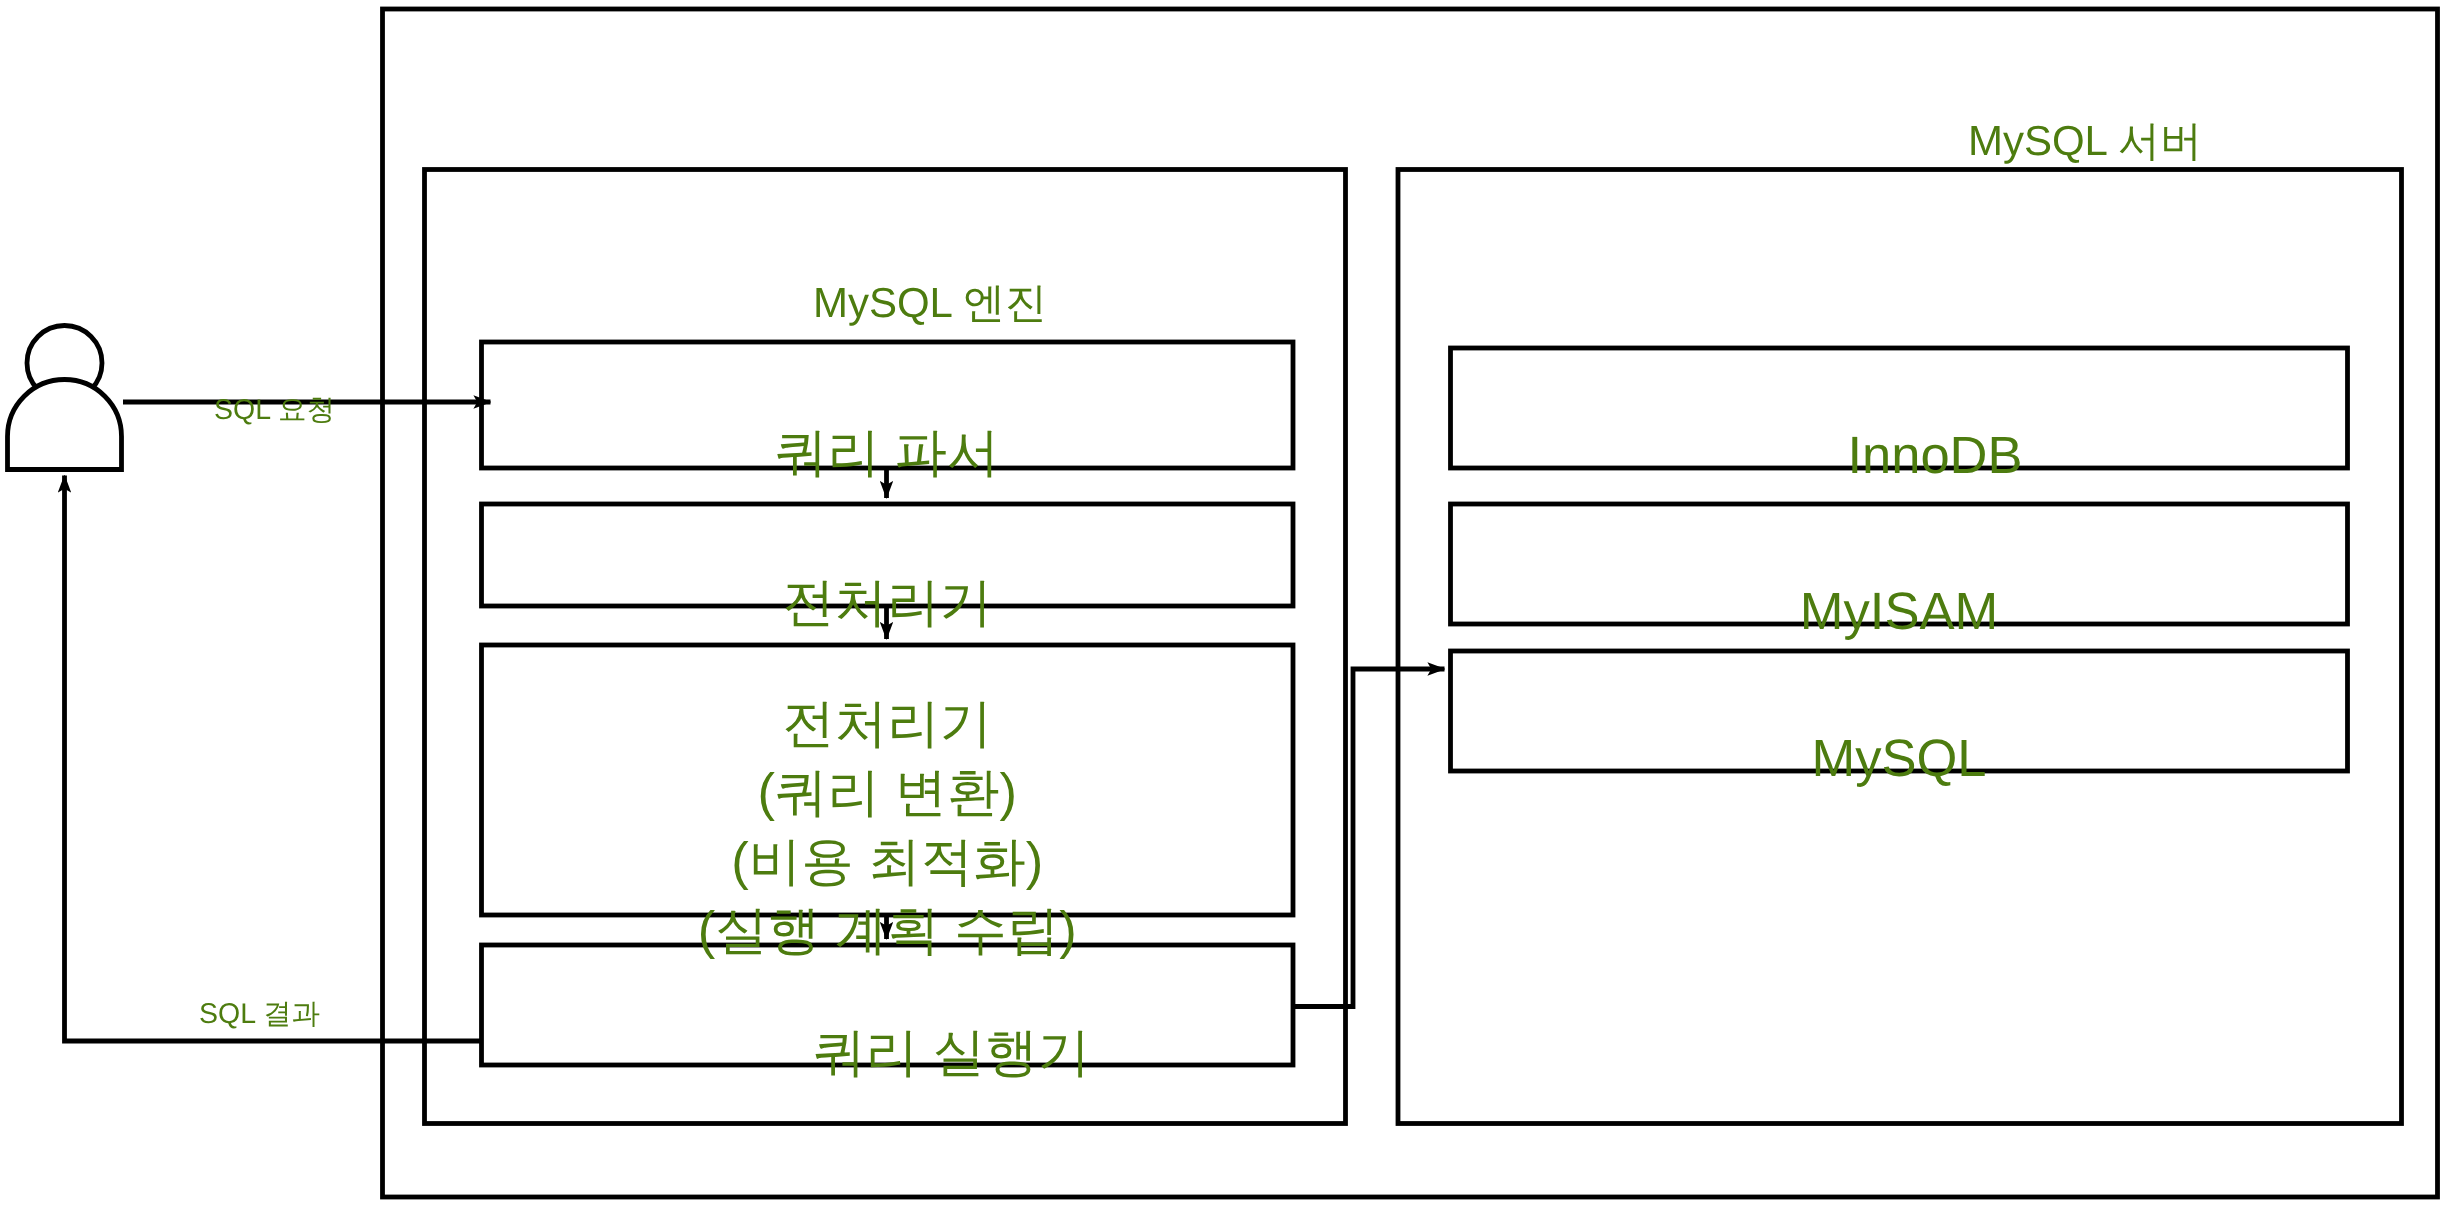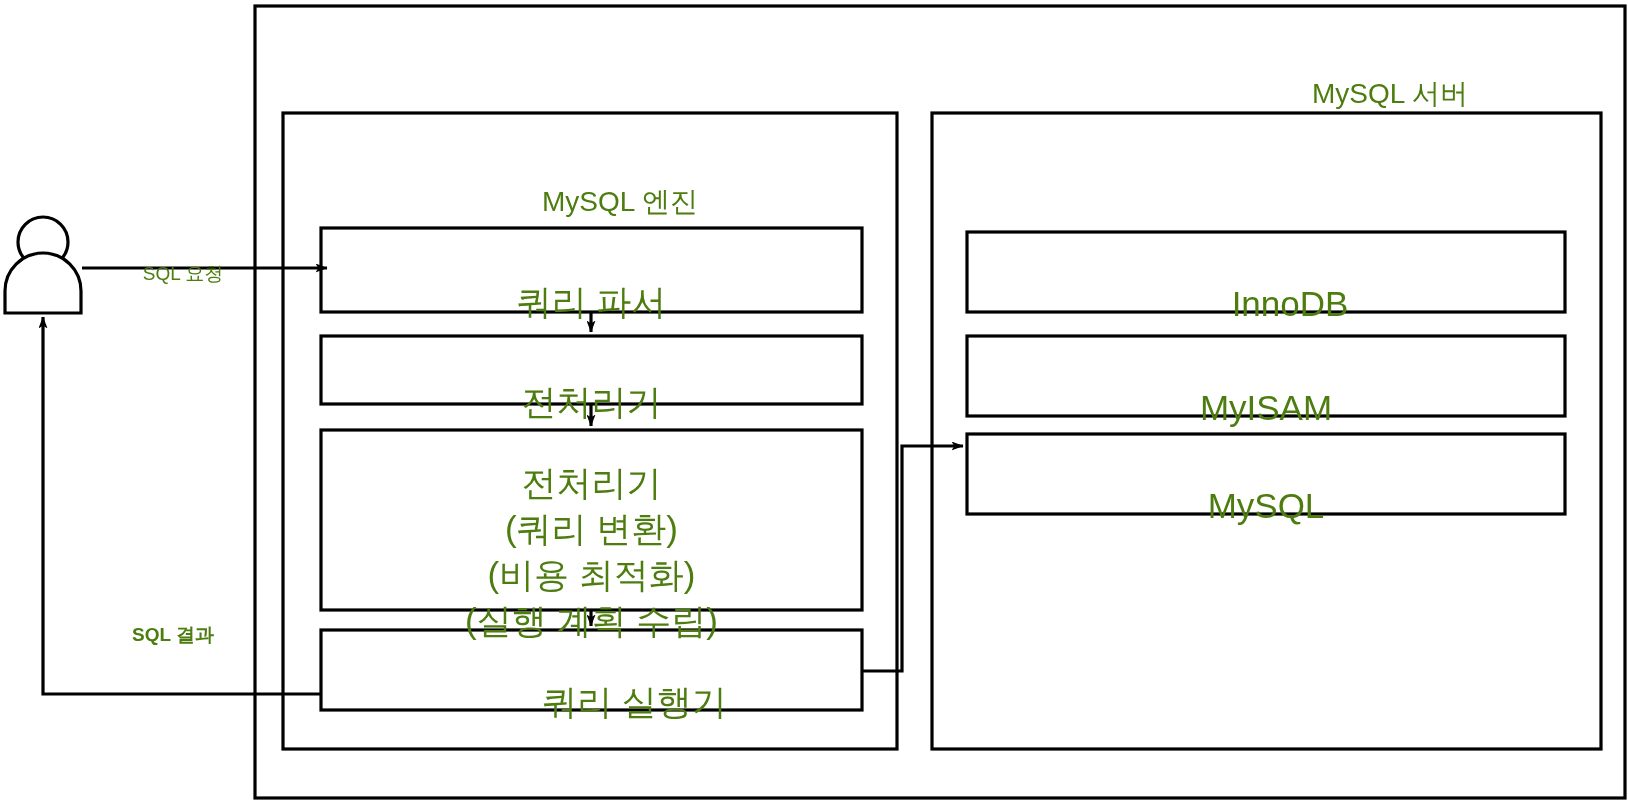--- a/index.html
+++ b/index.html
@@ -95,15 +95,15 @@
 (쿼리 변환)
 (비용 최적화)
 (실행 계획 수립)</div>
   <div class="lbl t-box" style="left:321px; top:630px; width:627px; height:80px;">쿼리 실행기</div>
 
   <div class="lbl t-box" style="left:991px; top:232px; width:598px; height:80px;">InnoDB</div>
   <div class="lbl t-box" style="left:967px; top:336px; width:598px; height:80px;">MyISAM</div>
   <div class="lbl t-box" style="left:967px; top:434px; width:598px; height:80px;">MySQL</div>
 
   <div class="lbl t-flow" style="left:88px; top:227px; width:190px; height:30px;">SQL 요청</div>
-  <div class="lbl t-flow" style="left:78px; top:588px; width:190px; height:30px;font-weight:bold;">SQL 결과</div>
+  <div class="lbl t-flow" style="left:78px; top:630px; width:190px; height:30px;">SQL 결과</div>
 
 </div>
 
 </body></html>

